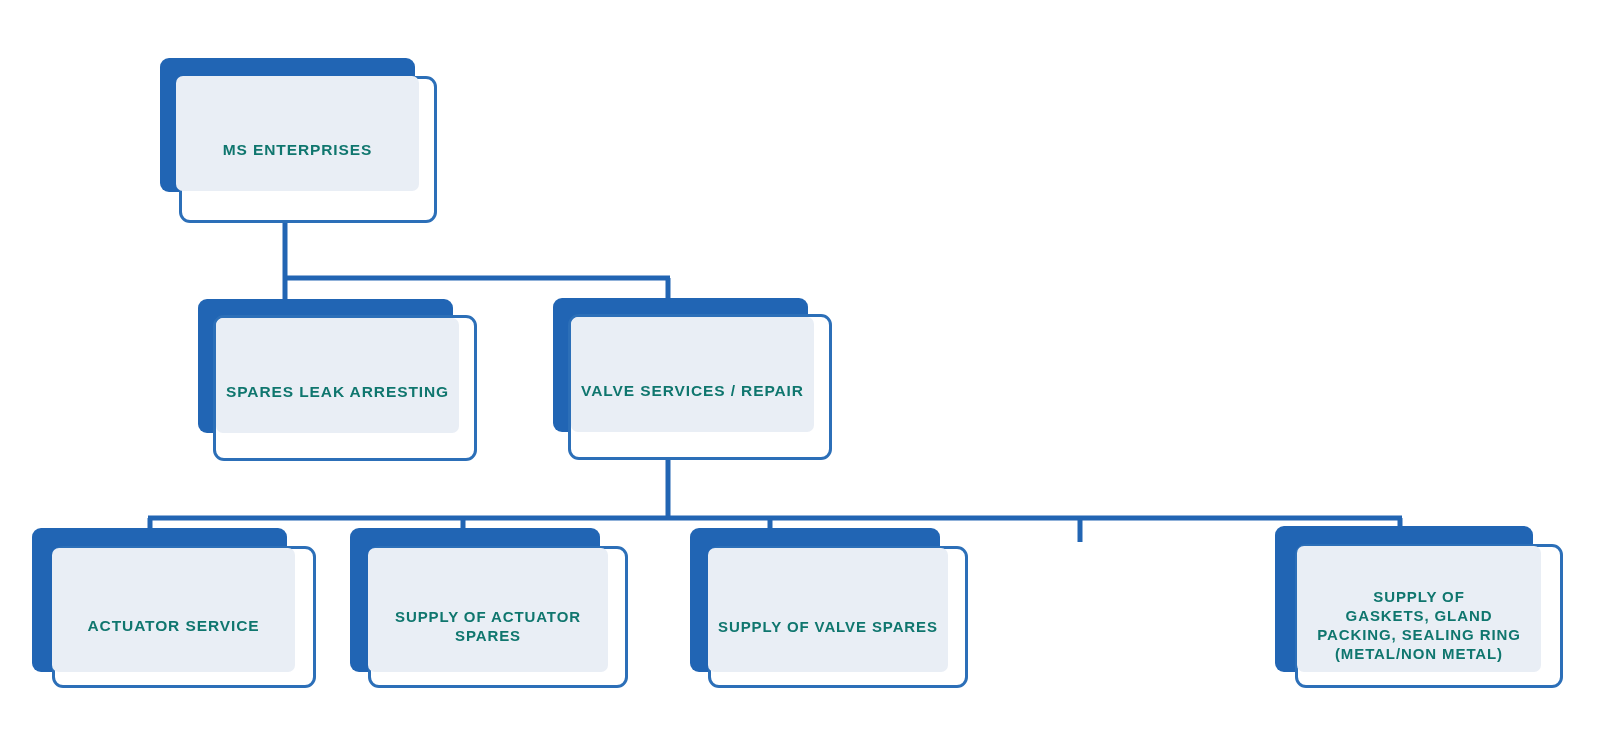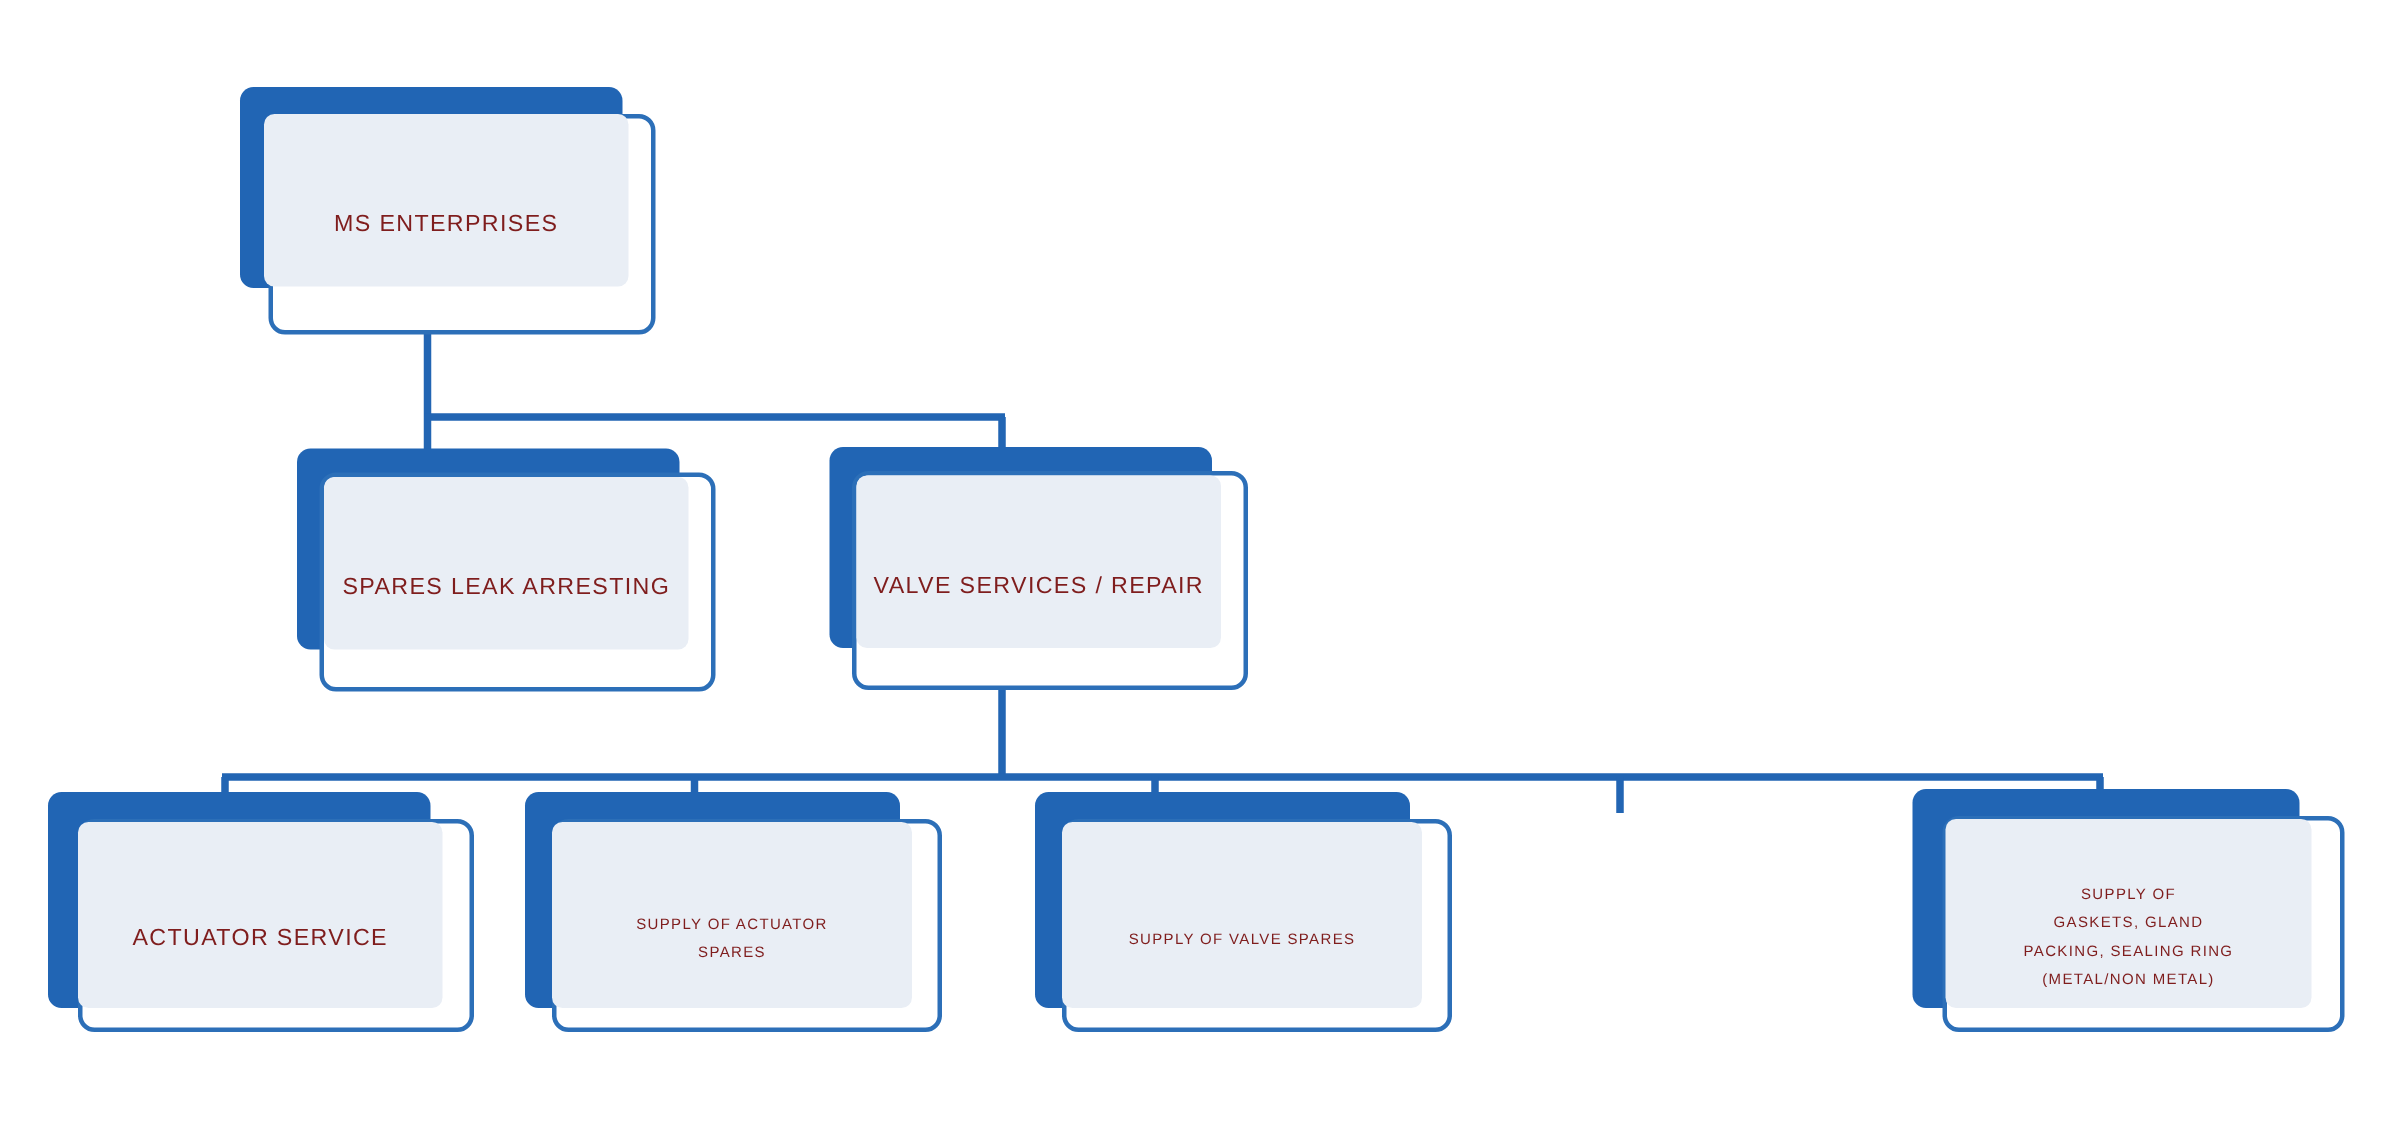--- a/index.html
+++ b/index.html
@@ -59,32 +59,32 @@
     background: #e9eef5;
     border-radius: 7px;
     box-sizing: border-box;
     display: flex;
     align-items: center;
     justify-content: center;
     text-align: center;
   }
 
   .node .node-label {
-    color: #7f1d1d;
+    color: #0f766e;
     font-size: 15.5px;
     line-height: 20px;
     letter-spacing: 0.9px;
     white-space: pre-line;
     padding: 0 10px;
-    font-weight: 400;
+    font-weight: 700;
     margin-top: 32px;
   }
 
   .node .node-label.small {
-    font-size: 10px;
+    font-size: 15px;
     line-height: 19px;
   }
 </style>
 </head>
 <body>
 
 <div id="chart-canvas">
 
   <svg id="connector-layer" viewBox="0 0 1600 750" width="1600" height="750" aria-hidden="true">
     <g fill="none" stroke="#2265b3" stroke-width="5" stroke-linecap="butt">

